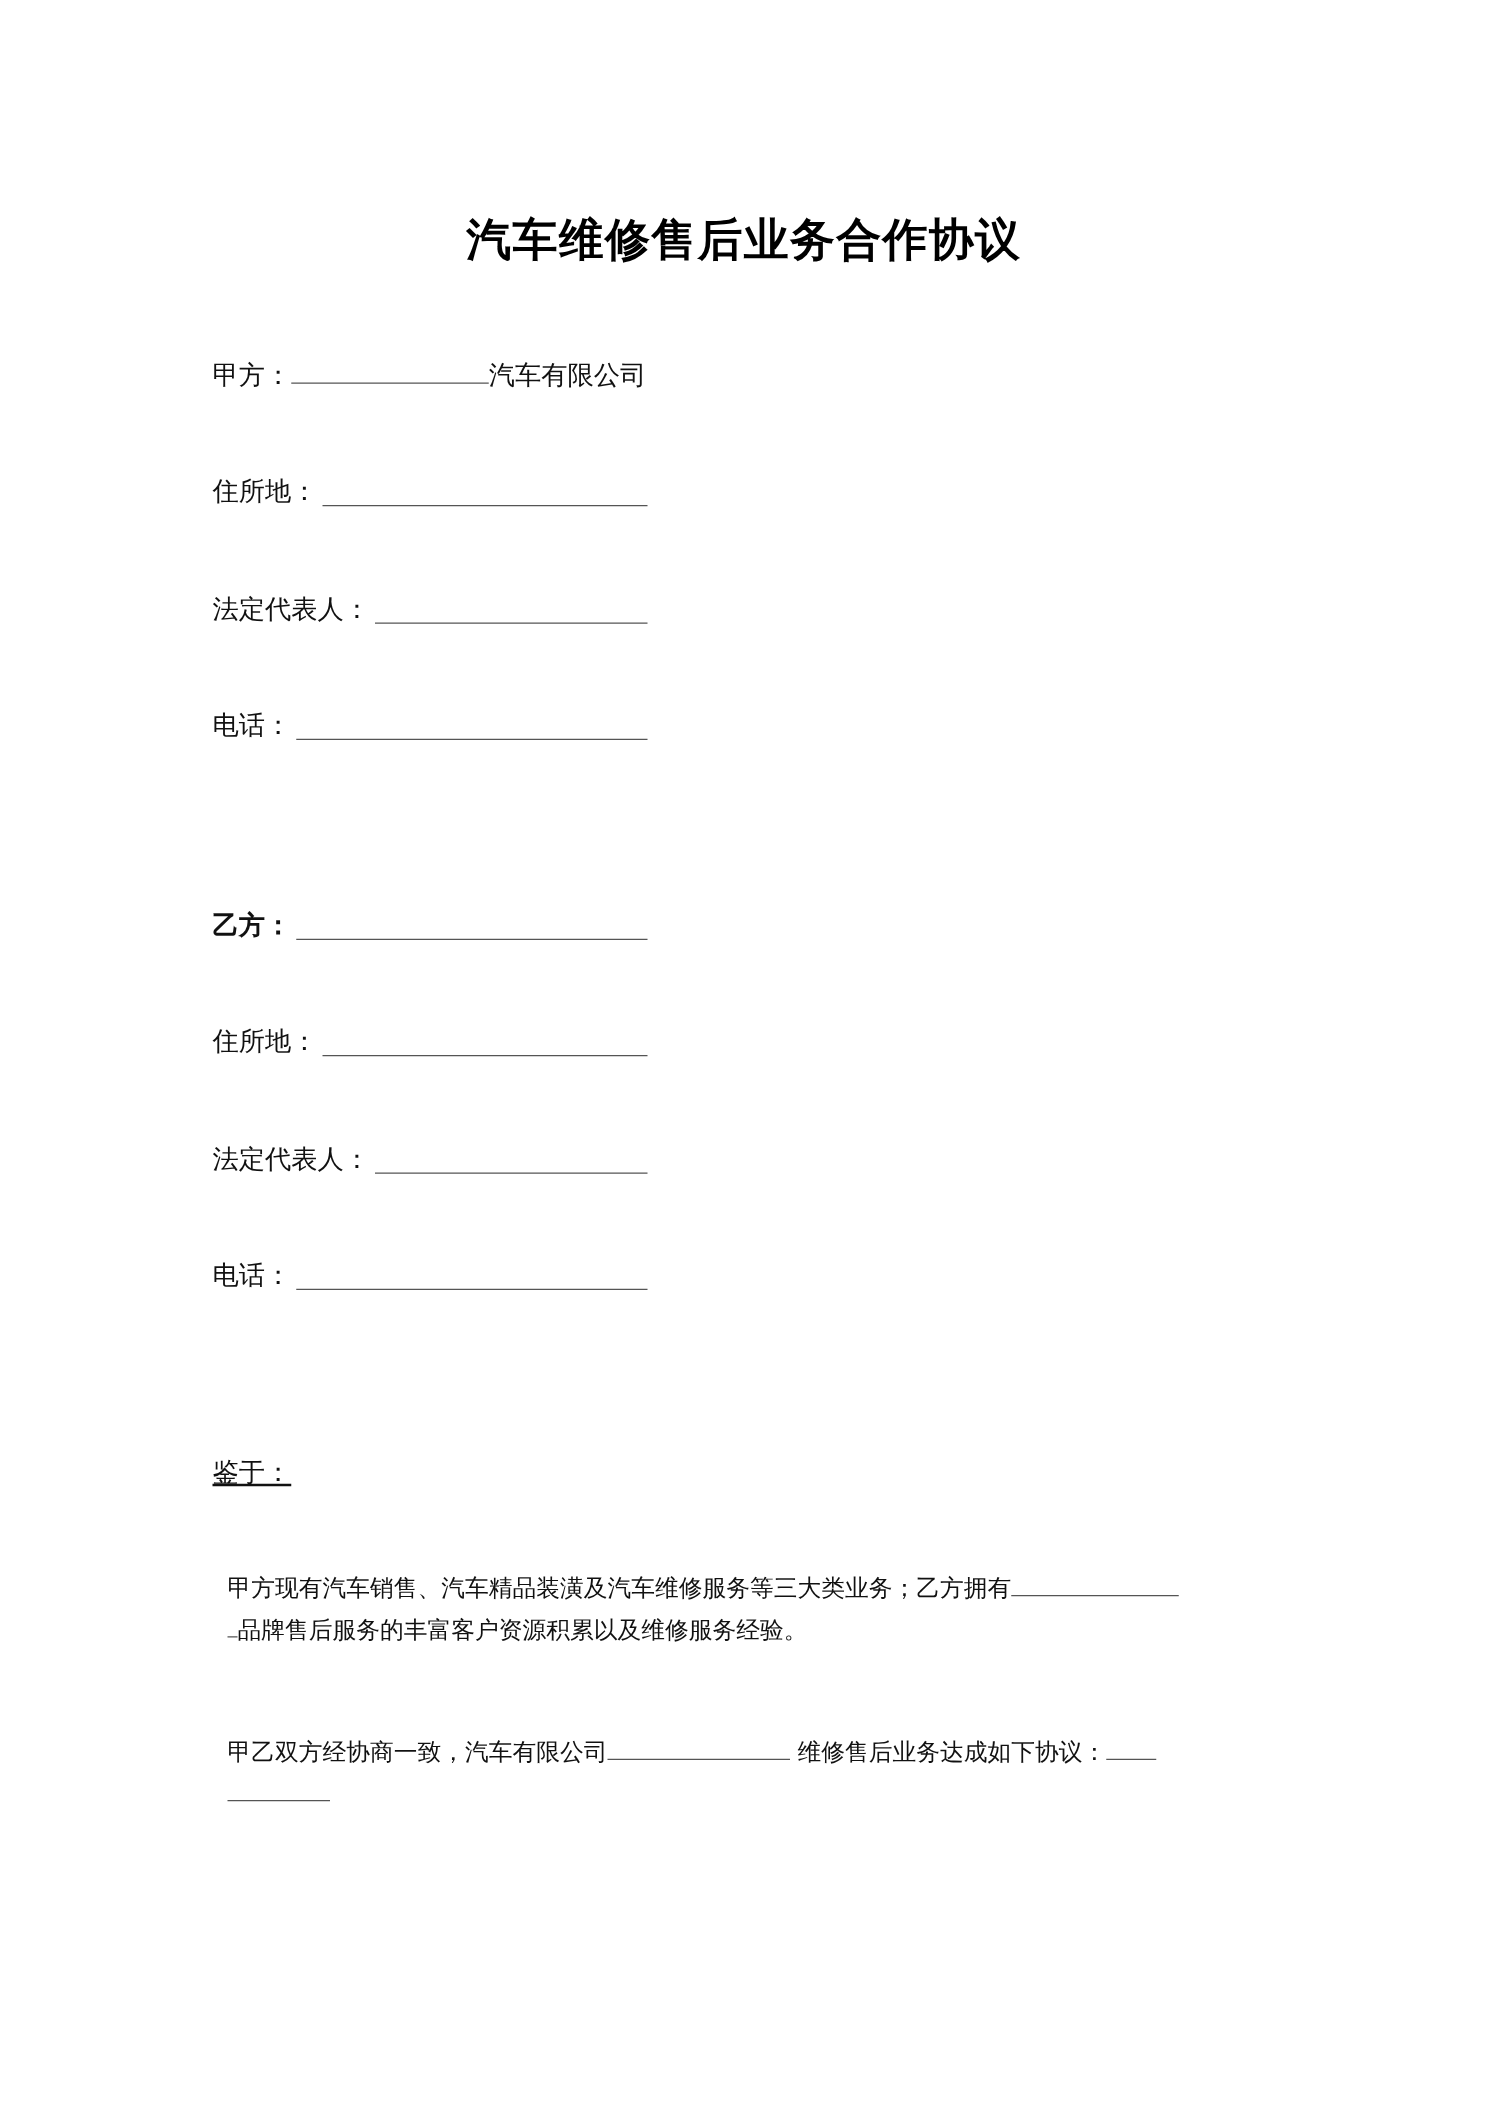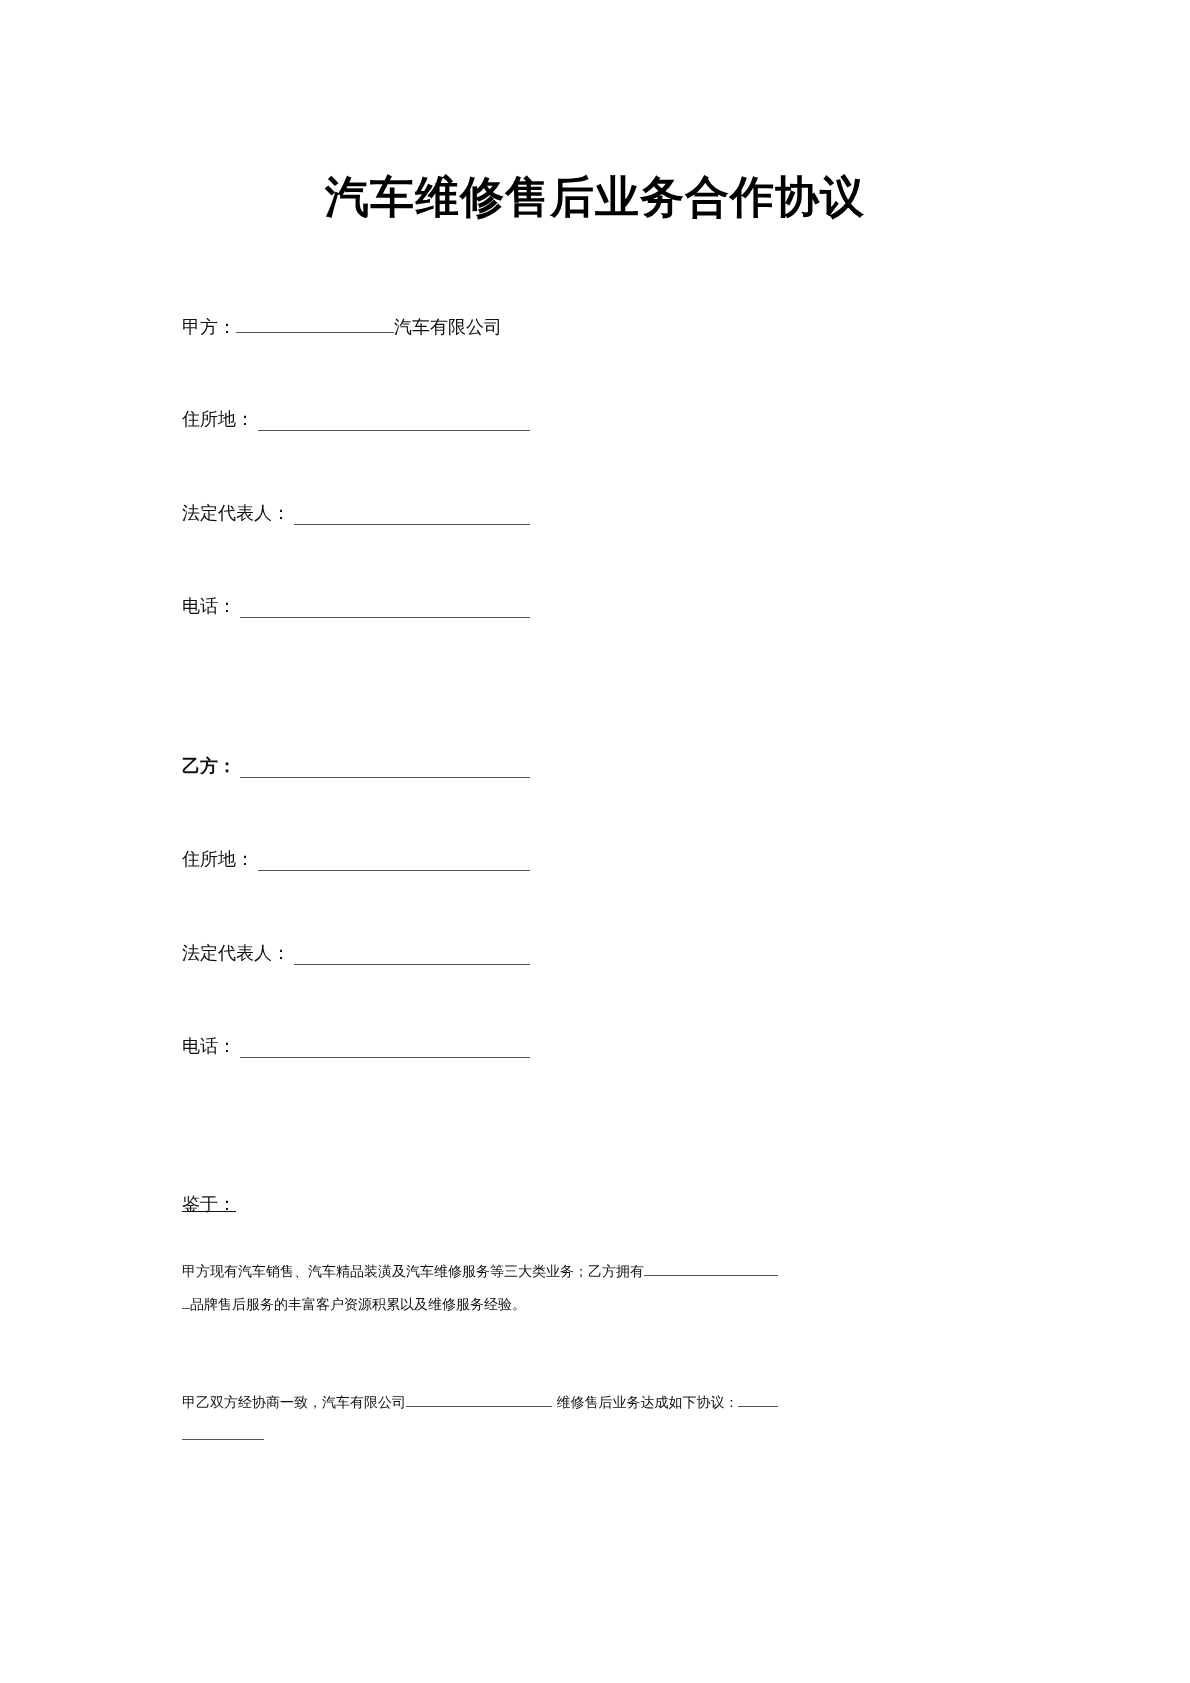--- a/index.html
+++ b/index.html
@@ -1,25 +1,25 @@
 <!DOCTYPE html>
 <html><head>
 <meta charset="utf-8">
 <style>
   html, body { margin: 0; padding: 0; background: #ffffff; }
   body { width: 1190px; height: 1683px; position: relative; overflow: hidden;
          font-family: "DejaVu Serif", "Liberation Serif", serif; color: #111111; }
   .title { position: absolute; left: 0; width: 1190px; top: 168px; text-align: center;
            font-family: "DejaVu Sans", "Liberation Sans", sans-serif; font-weight: bold;
-           font-size: 44px; letter-spacing: 1px; color: #000; }
-  .line { position: absolute; left: 182px; font-size: 18px; line-height: 24px; white-space: nowrap; margin-top: 26px; }
+           font-size: 36px; letter-spacing: 1px; color: #000; }
+  .line { position: absolute; left: 170px; font-size: 21px; line-height: 24px; white-space: nowrap; }
   .field { display: flex; align-items: flex-end; width: 348px; text-align: right; }
   .field .blank { flex: 1; border-bottom: 1px solid #555; height: 18px; margin-left: 4px; }
   .blank-inline { display: inline-block; border-bottom: 1px solid #555; height: 18px; vertical-align: baseline; }
-  .para { position: absolute; left: 182px; width: 836px; font-size: 14px; line-height: 33px; }
+  .para { position: absolute; left: 182px; width: 836px; font-size: 19px; line-height: 33px; }
 </style>
 </head>
 <body>
 
 <div class="title">汽车维修售后业务合作协议</div>
 
 <div class="line" style="top:288px;">
   <span>甲方：</span><span class="blank-inline" style="width:158px;"></span><span>汽车有限公司</span>
 </div>
 <div class="line field" style="top:381px;">

